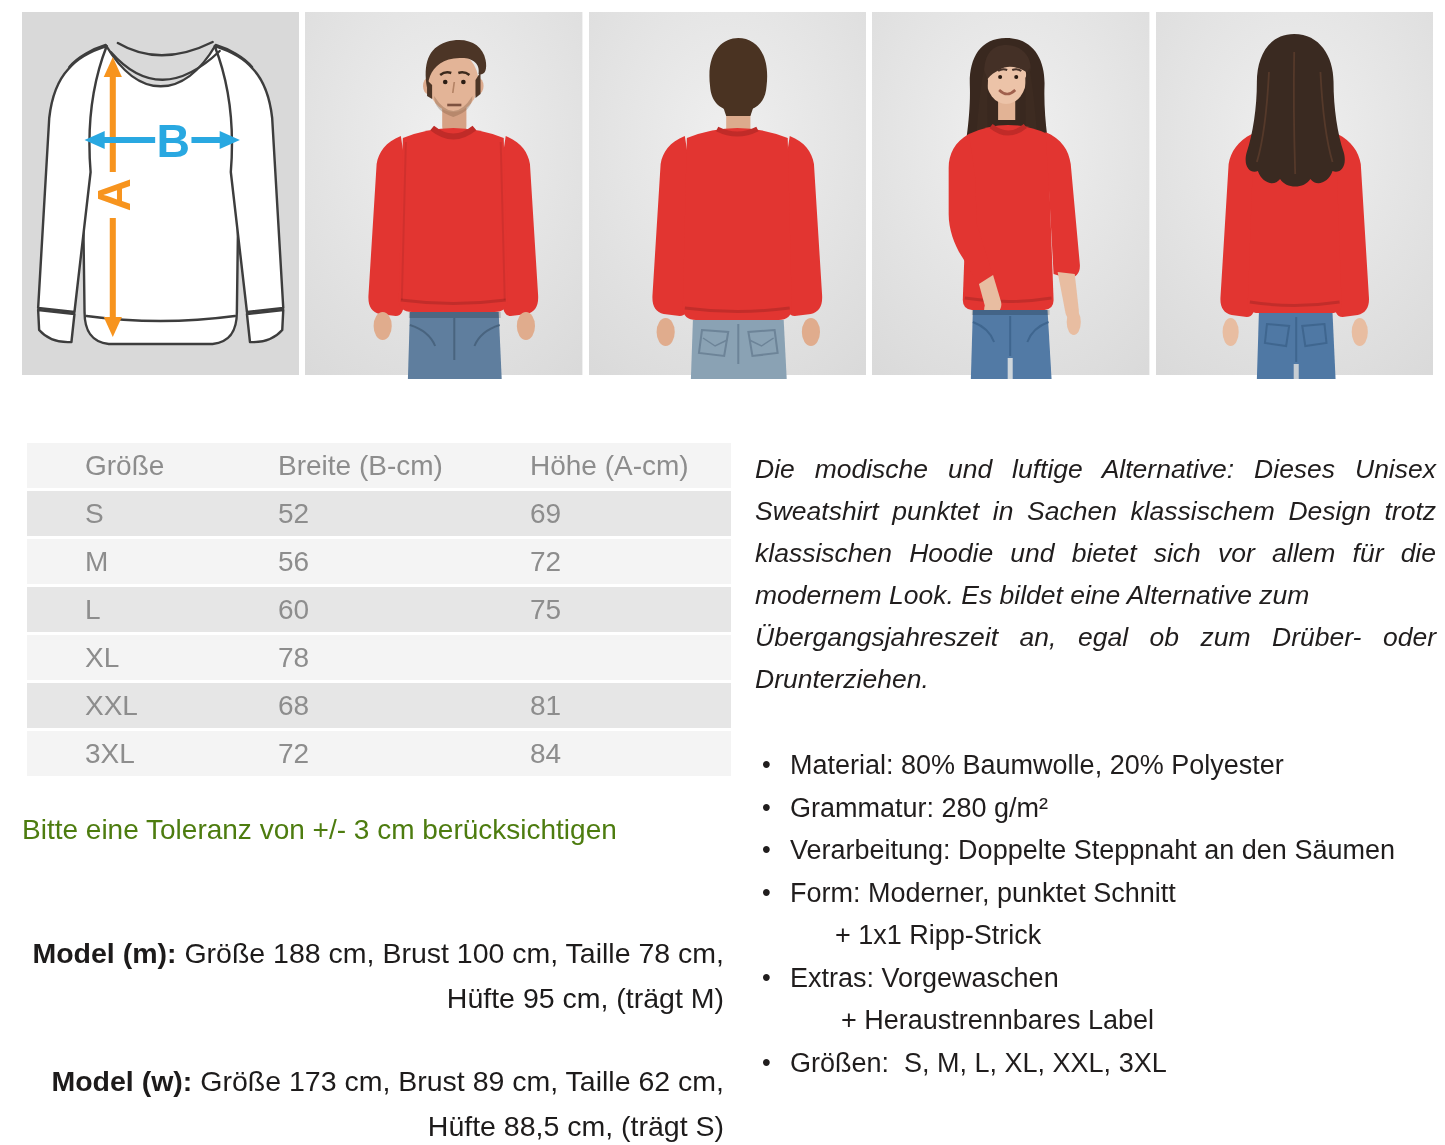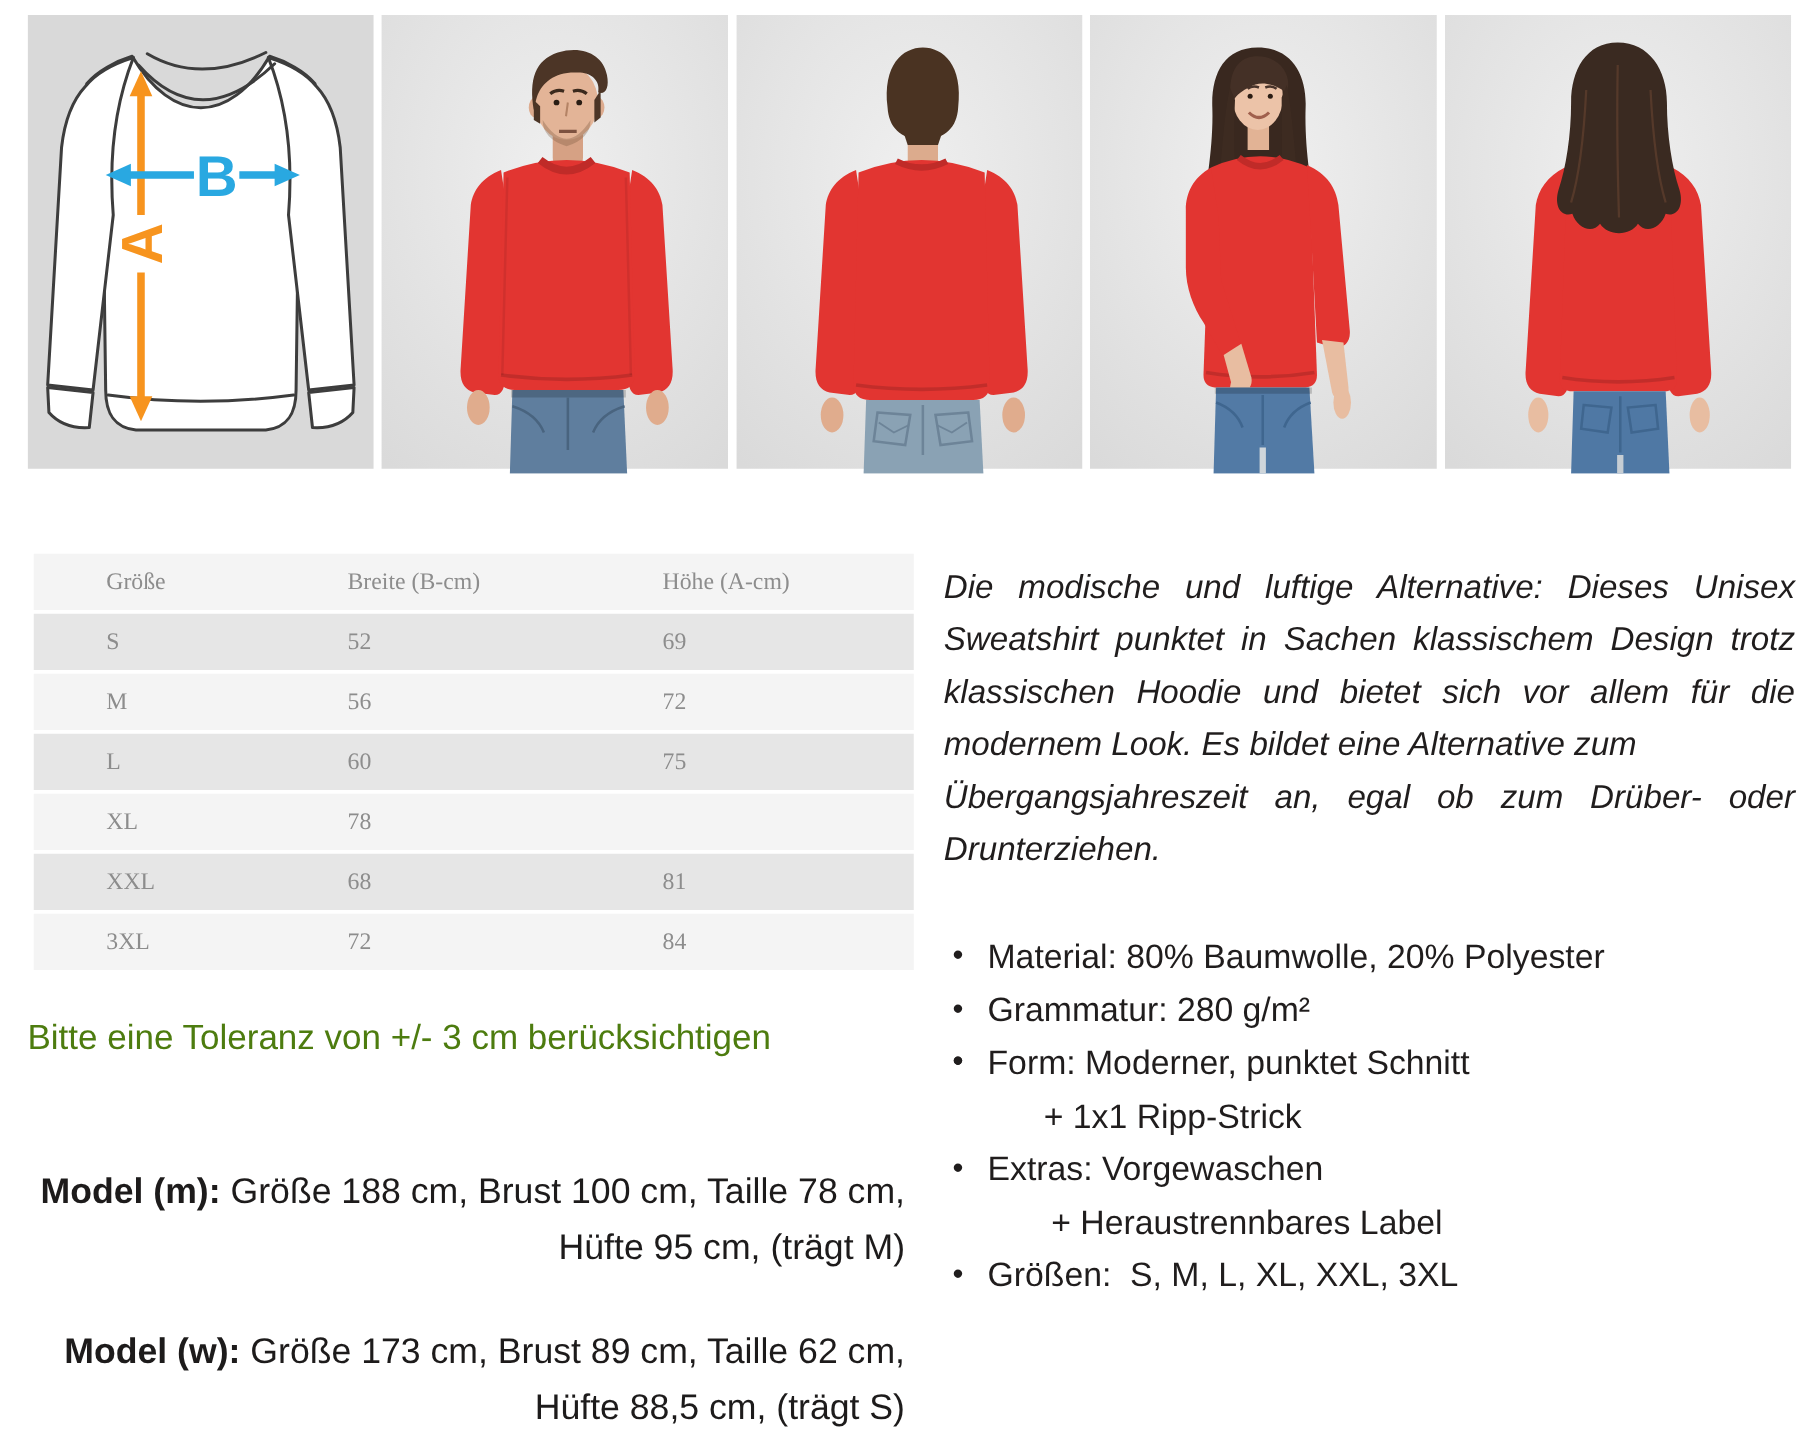--- a/index.html
+++ b/index.html
@@ -5,21 +5,21 @@
   html,body{margin:0;padding:0;background:#ffffff;}
   body{
     width:1445px;height:1145px;position:relative;overflow:hidden;
     font-family:"Liberation Sans",sans-serif;color:#1d1b1b;
   }
   
   .photos{position:absolute;left:22px;top:12px;width:1411px;height:367px;display:flex;gap:6px;}
   .tile{flex:1 1 0;height:367px;overflow:hidden;}
   .tile svg{display:block;width:100%;height:100%;}
   
-  .sizetable{position:absolute;left:27px;top:443px;width:704px;font-size:19px;color:#8d8d8d;font-family:Liberation Serif, serif;}
+  .sizetable{position:absolute;left:27px;top:443px;width:704px;font-size:28px;color:#8d8d8d;}
   .trow{display:flex;align-items:center;height:45px;margin-bottom:3px;background:#f4f4f4;}
   .trow.dark{background:#e6e6e6;}
   .c1{width:193px;padding-left:58px;}
   .c2{width:252px;}
   .c3{flex:1;}
   
   .tolerance{position:absolute;left:22px;top:810px;width:700px;font-size:28px;line-height:40px;color:#4d7c0f;}
   .model{position:absolute;left:24px;width:700px;font-size:28.5px;line-height:45px;color:#1d1b1b;text-align:right;}
   .model b{font-weight:bold;}
   .model-m{top:902px;}
@@ -267,19 +267,19 @@
   <div class="dline j">Sweatshirt punktet in Sachen klassischem Design trotz</div>
   <div class="dline j">klassischen Hoodie und bietet sich vor allem für die</div>
   <div class="dline">modernem Look. Es bildet eine Alternative zum</div>
   <div class="dline j">Übergangsjahreszeit an, egal ob zum Drüber- oder</div>
   <div class="dline">Drunterziehen.</div>
 </div>
 
 <div class="features">
   <div class="feat"><span class="marker">•</span><span>Material: 80% Baumwolle, 20% Polyester</span></div>
   <div class="feat"><span class="marker">•</span><span>Grammatur: 280 g/m²</span></div>
-  <div class="feat"><span class="marker">•</span></div>
+  <div class="feat"><span class="marker">•</span><span>Verarbeitung: Doppelte Steppnaht an den Säumen</span></div>
   <div class="feat"><span class="marker">•</span><span>Form: Moderner, punktet Schnitt</span></div>
   <div class="feat cont"><span>+ 1x1 Ripp-Strick</span></div>
   <div class="feat"><span class="marker">•</span><span>Extras: Vorgewaschen</span></div>
   <div class="feat cont2"><span>+ Heraustrennbares Label</span></div>
   <div class="feat"><span class="marker">•</span><span>Größen:&nbsp; S, M, L, XL, XXL, 3XL</span></div>
 </div>
 
 </body></html>

